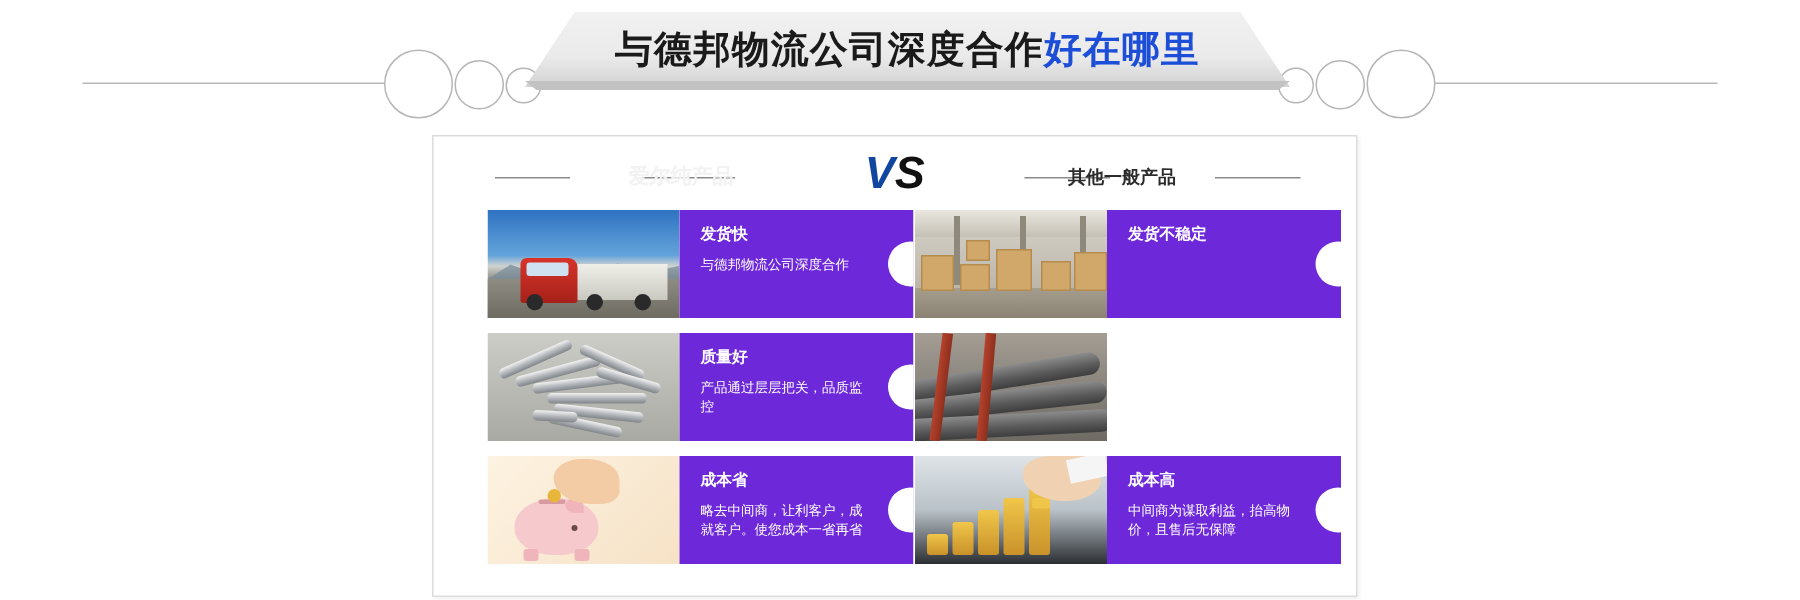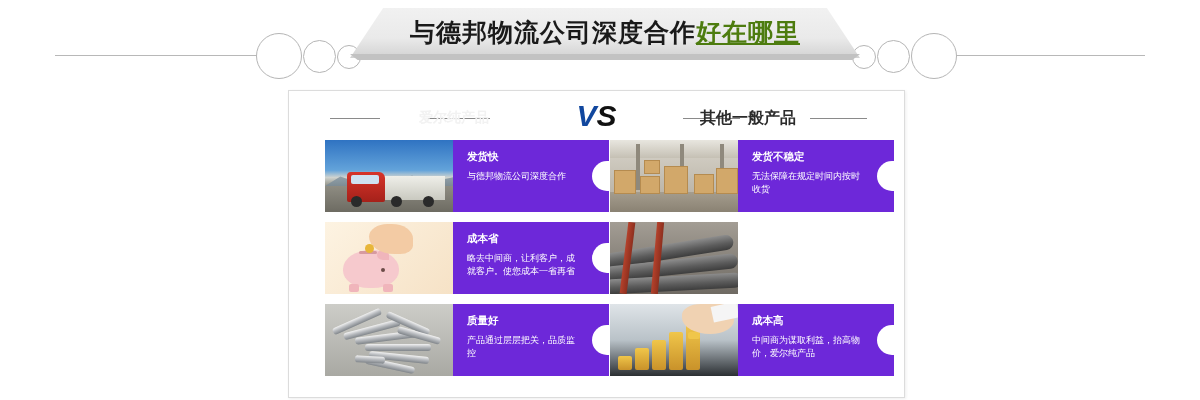--- a/index.html
+++ b/index.html
@@ -34,21 +34,21 @@
   .banner-shadow{
     position:absolute;left:350px;top:54px;width:510px;height:6px;
     background:#c2c2c2;clip-path:polygon(0% 0%,100% 0%,98.5% 100%,1.5% 100%);
   }
   .banner-title{
     position:absolute;left:350px;top:12px;width:510px;height:40px;
     display:flex;align-items:center;justify-content:center;
     font-size:25px;font-weight:bold;letter-spacing:1px;color:#1a1a1a;
     white-space:nowrap;
   }
-  .banner-title .hl{color:#4d7c0f;text-decoration:underline;}
+  .banner-title .hl{color:#1d4ed8;}
 
   
   .panel{
     position:absolute;left:288px;top:90px;width:617px;height:308px;
     background:#ffffff;border:1px solid #dcdcdc;box-sizing:border-box;
     box-shadow:1px 1px 3px rgba(0,0,0,.07);
   }
   .vsrow{position:absolute;left:288px;top:96px;width:617px;height:40px;}
   .vs{
     position:absolute;left:0;top:0;width:617px;height:40px;
@@ -59,21 +59,21 @@
   .vs .s{color:#111111;}
 
   .lbl-left{
     position:absolute;left:66px;top:13px;width:200px;height:18px;
     display:flex;align-items:center;justify-content:center;
     font-size:14px;font-weight:bold;color:#f2f2f2;white-space:nowrap;
   }
   .lbl-right{
     position:absolute;left:360px;top:13px;width:200px;height:18px;
     display:flex;align-items:center;justify-content:center;
-    font-size:16px;font-weight:bold;color:#2b2b2b;white-space:nowrap;
+    font-size:12px;font-weight:bold;color:#2b2b2b;white-space:nowrap;
   }
   .dash{position:absolute;top:22px;height:1px;background:#8a8a8a;}
   .d1{left:42px;width:50px;}
   .d2{left:140px;width:62px;}
   .d3{left:395px;width:57px;}
   .d4{left:522px;width:57px;}
 
   
   .cards{position:absolute;left:288px;top:140px;width:617px;height:250px;}
   .col{position:absolute;top:0;width:284px;}
@@ -259,59 +259,59 @@
         </div>
         <div class="body">
           <p class="ttl">发货快</p>
           <p class="desc">与德邦物流公司深度合作</p>
           <span class="notch"></span>
         </div>
       </div>
 
       <div class="card">
         <div class="thumb">
+          <div class="art art-tubes">
+            <i></i>
+              <i></i>
+              <i></i>
+              <i></i>
+              <i></i>
+              <i></i>
+              <i></i>
+              <i></i>
+              <i></i>
+          </div>
+        </div>
+        <div class="body">
+          <p class="ttl">质量好</p>
+          <p class="desc">产品通过层层把关，品质监控</p>
+          <span class="notch"></span>
+        </div>
+      </div>
+
+      <div class="card">
+        <div class="thumb">
           <div class="art art-piggy">
             <span class="pig"></span>
               <span class="leg1"></span>
               <span class="leg2"></span>
             <span class="ear"></span>
               <span class="eye"></span>
               <span class="slot"></span>
             <span class="hand"></span>
               <span class="coin"></span>
           </div>
         </div>
         <div class="body">
           <p class="ttl">成本省</p>
           <p class="desc">略去中间商，让利客户，成就客户。使您成本一省再省</p>
           <span class="notch"></span>
         </div>
       </div>
 
-      <div class="card">
-        <div class="thumb">
-          <div class="art art-tubes">
-            <i></i>
-              <i></i>
-              <i></i>
-              <i></i>
-              <i></i>
-              <i></i>
-              <i></i>
-              <i></i>
-              <i></i>
-          </div>
-        </div>
-        <div class="body">
-          <p class="ttl">质量好</p>
-          <p class="desc">产品通过层层把关，品质监控</p>
-          <span class="notch"></span>
-        </div>
-      </div>
-
     </div>
 
     <div class="col right">
 
       <div class="card">
         <div class="thumb">
           <div class="art art-ware">
             <span class="roof"></span>
             <span class="pil"></span>
               <span class="pil"></span>
@@ -320,21 +320,20 @@
             <b></b>
               <b></b>
               <b></b>
               <b></b>
               <b></b>
               <b></b>
           </div>
         </div>
         <div class="body alt">
           <p class="ttl">发货不稳定</p>
-          <p class="desc">无法保障在规定时间内按时收货</p>
           <span class="notch"></span>
         </div>
       </div>
 
       <div class="card">
         <div class="thumb">
           <div class="art art-pipes">
             <i></i>
               <i></i>
               <i></i>
@@ -352,20 +351,20 @@
               <span class="stk s3"></span>
             <span class="stk s4"></span>
               <span class="stk s5"></span>
             <span class="topcoin"></span>
               <span class="hand2"></span>
               <span class="cuff"></span>
           </div>
         </div>
         <div class="body alt">
           <p class="ttl">成本高</p>
-          <p class="desc">中间商为谋取利益，抬高物价，爱尔纯产品</p>
+          <p class="desc">中间商为谋取利益，抬高物价，且售后无保障</p>
           <span class="notch"></span>
         </div>
       </div>
 
     </div>
   </div>
 </div>
 
 </body></html>

